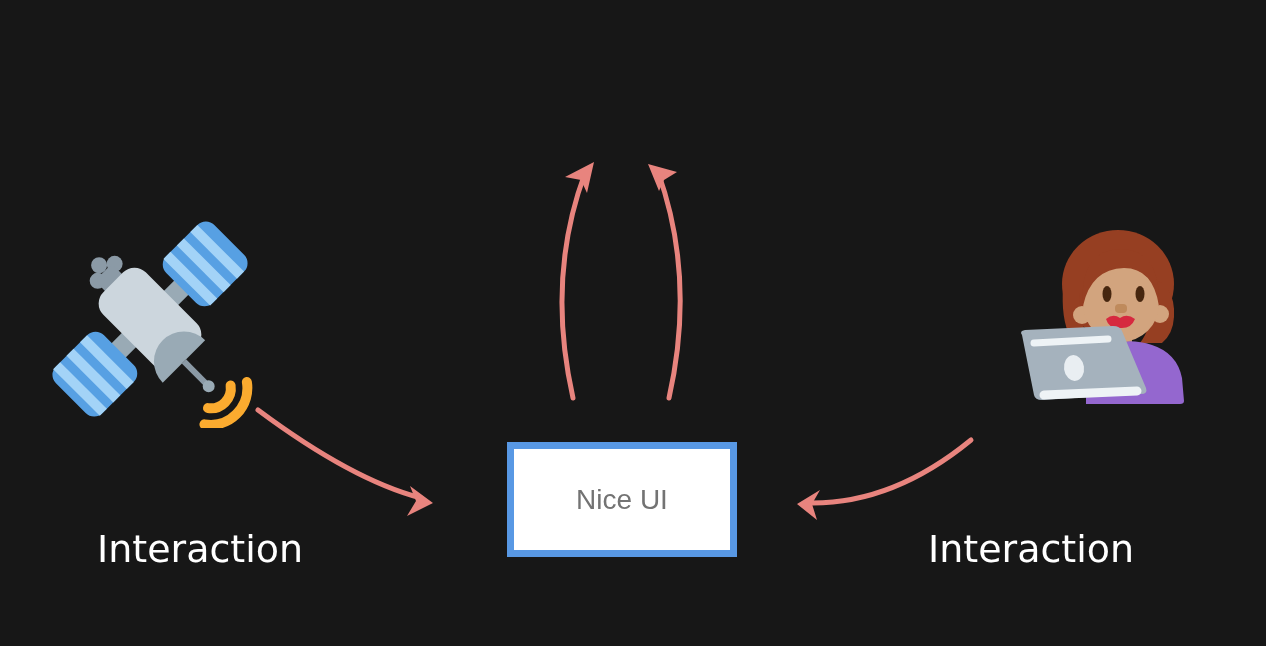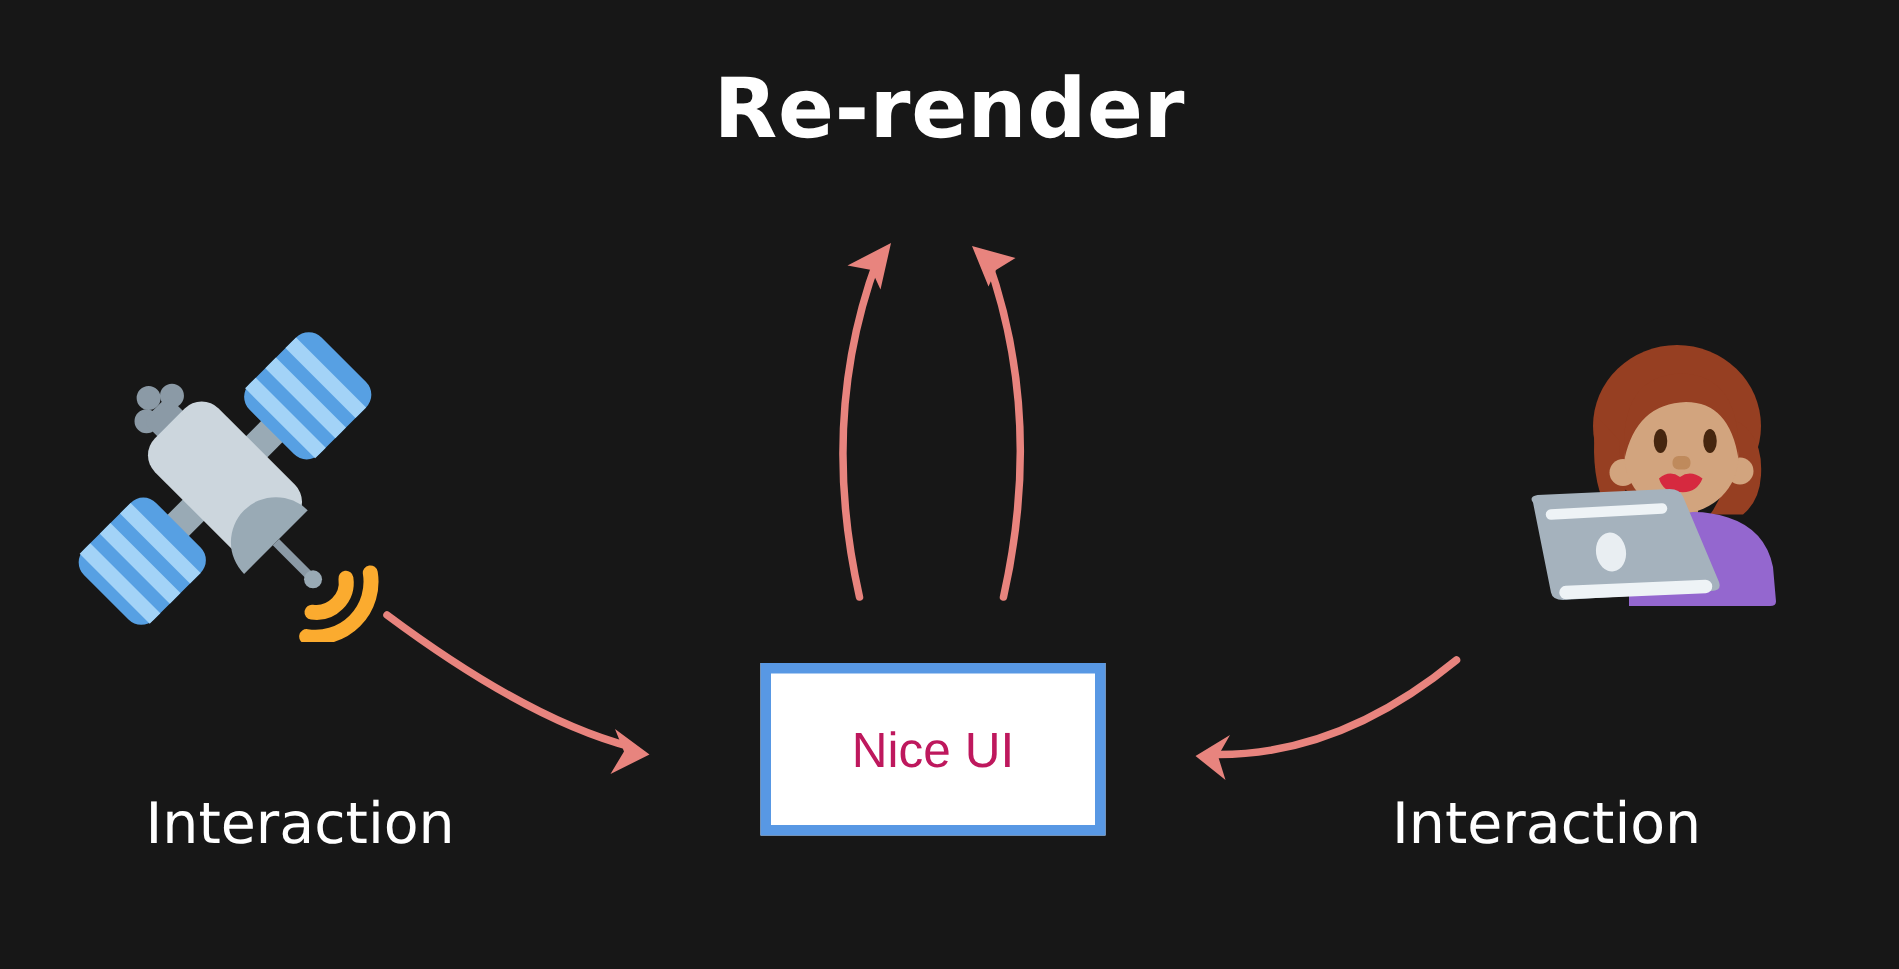--- a/index.html
+++ b/index.html
@@ -27,32 +27,31 @@
   .hand-label.right { left: 928px; top: 527px; }
   .nice-ui-box {
     position: absolute; left: 507px; top: 442px;
     width: 216px; height: 101px;
     background: #ffffff;
     border: 7px solid #5898e4;
     display: flex; align-items: center; justify-content: center;
   }
   .nice-ui-box .box-label {
     font-family: "Liberation Sans", sans-serif;
-    font-size: 33px; color: #be185d;
+    font-size: 28px; color: #737373;
   }
   svg.arrows    { position: absolute; left: 0; top: 0; }
   svg.satellite { position: absolute; left: 38px;   top: 203px; }
   svg.woman     { position: absolute; left: 1000px; top: 222px; }
 </style>
 </head>
 <body>
 
 <div class="stage">
 
-  <div class="title">Re-render</div>
 
   <svg class="arrows" width="1266" height="646" viewBox="0 0 1266 646" fill="none">
 
     <g stroke="#e8847e" fill="#e8847e" stroke-linecap="round">
       <path d="M 573 398 Q 546 278 585 173" stroke-width="5" fill="none"></path>
       <polygon points="594,162 565,177 581,180 587,193" stroke="none"></polygon>
     </g>
 
     <g stroke="#e8847e" fill="#e8847e" stroke-linecap="round">
       <path d="M 669 398 Q 696 278 658 172" stroke-width="5" fill="none"></path>

